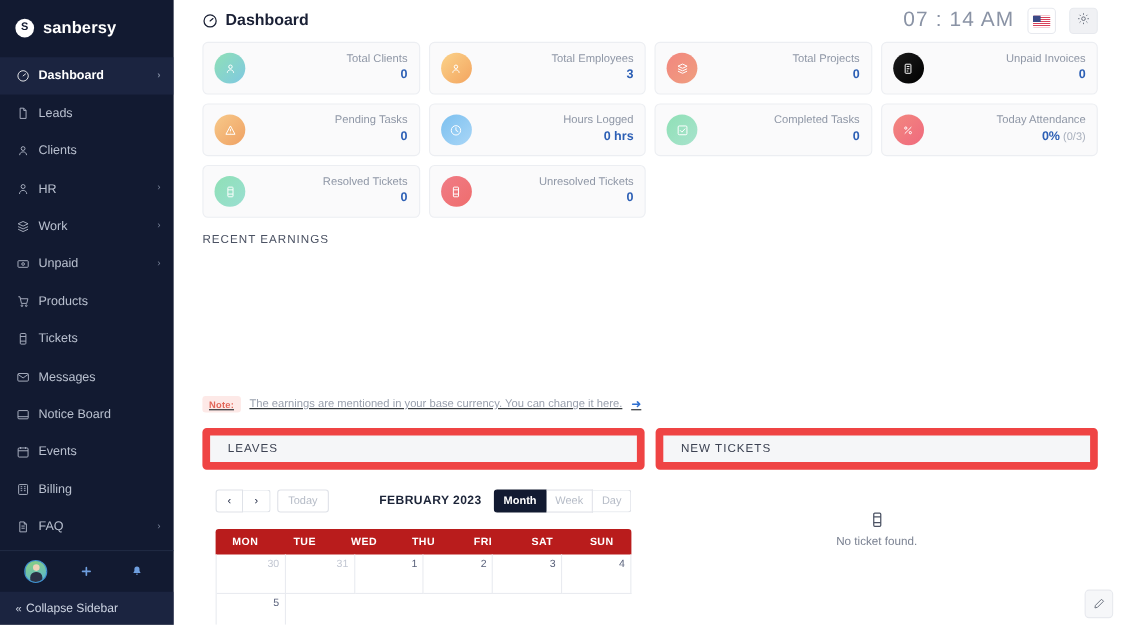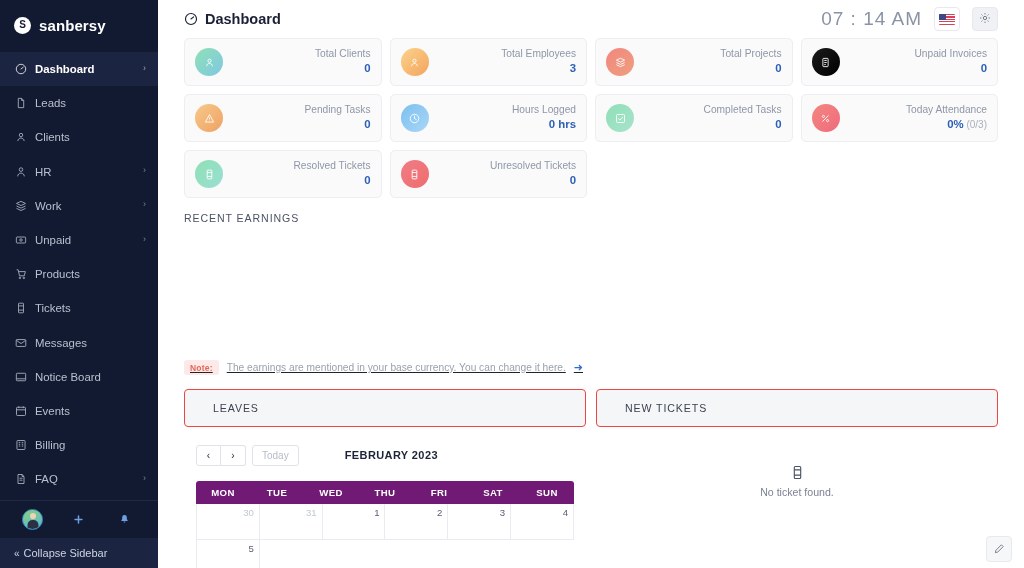--- a/index.html
+++ b/index.html
@@ -207,25 +207,25 @@
 
   
   .panels {
     display: grid;
     grid-template-columns: 1fr 1fr;
     gap: 10px;
     padding: 14px 26px 0 26px;
   }
   .panel-head {
     background: #f5f6f8;
-    border: 1px solid #ef4444;
+    border: 7px solid #ef4444;
     border-radius: 4px;
     height: 38px;
     display: flex; align-items: center;
-    padding: 0 28px;
+    padding: 0 16px;
   }
   .panel-title {
     font-size: 10.6px; letter-spacing: .9px;
     color: #3c4252; text-transform: uppercase;
   }
 
   
   .lower {
     display: grid; grid-template-columns: 1fr 1fr;
     gap: 10px;
@@ -267,21 +267,21 @@
   .view-btn + .view-btn { border-left: none; }
   .view-group .view-btn:first-child { border-radius: 3px 0 0 3px; }
   .view-group .view-btn:last-child { border-radius: 0 3px 3px 0; }
   .view-btn.active {
     background: #121a31; color: #ffffff;
     border-color: #121a31; font-weight: 700;
   }
   .cal-wrap { padding: 0 12px; margin-top: 14px; }
   .cal-head {
     display: grid; grid-template-columns: repeat(7,1fr);
-    background: #701a75; border-radius: 3px 3px 0 0;
+    background: #b91c1c; border-radius: 3px 3px 0 0;
   }
   .cal-head div {
     color: #ffffff; font-size: 9.6px; font-weight: 700;
     text-align: center; padding: 6px 0;
     letter-spacing: .4px;
   }
   .cal-body {
     display: grid; grid-template-columns: repeat(6,1fr);
     border-left: 1px solid #e9ebf0;
   }
@@ -652,20 +652,25 @@
     <div class="lower">
 
       <div>
         <div class="cal-toolbar">
           <div class="btn-group">
             <div class="cal-btn">‹</div>
             <div class="cal-btn">›</div>
           </div>
           <div class="cal-btn today">Today</div>
           <div class="cal-title">FEBRUARY 2023</div>
+          <div class="view-group" id="viewGroup">
+              <div class="view-btn active">Month</div>
+              <div class="view-btn">Week</div>
+              <div class="view-btn">Day</div>
+            </div>
         </div>
         <div class="cal-wrap">
           <div class="cal-head" id="calHead">
               <div>MON</div>
               <div>TUE</div>
               <div>WED</div>
               <div>THU</div>
               <div>FRI</div>
               <div>SAT</div>
               <div>SUN</div>

